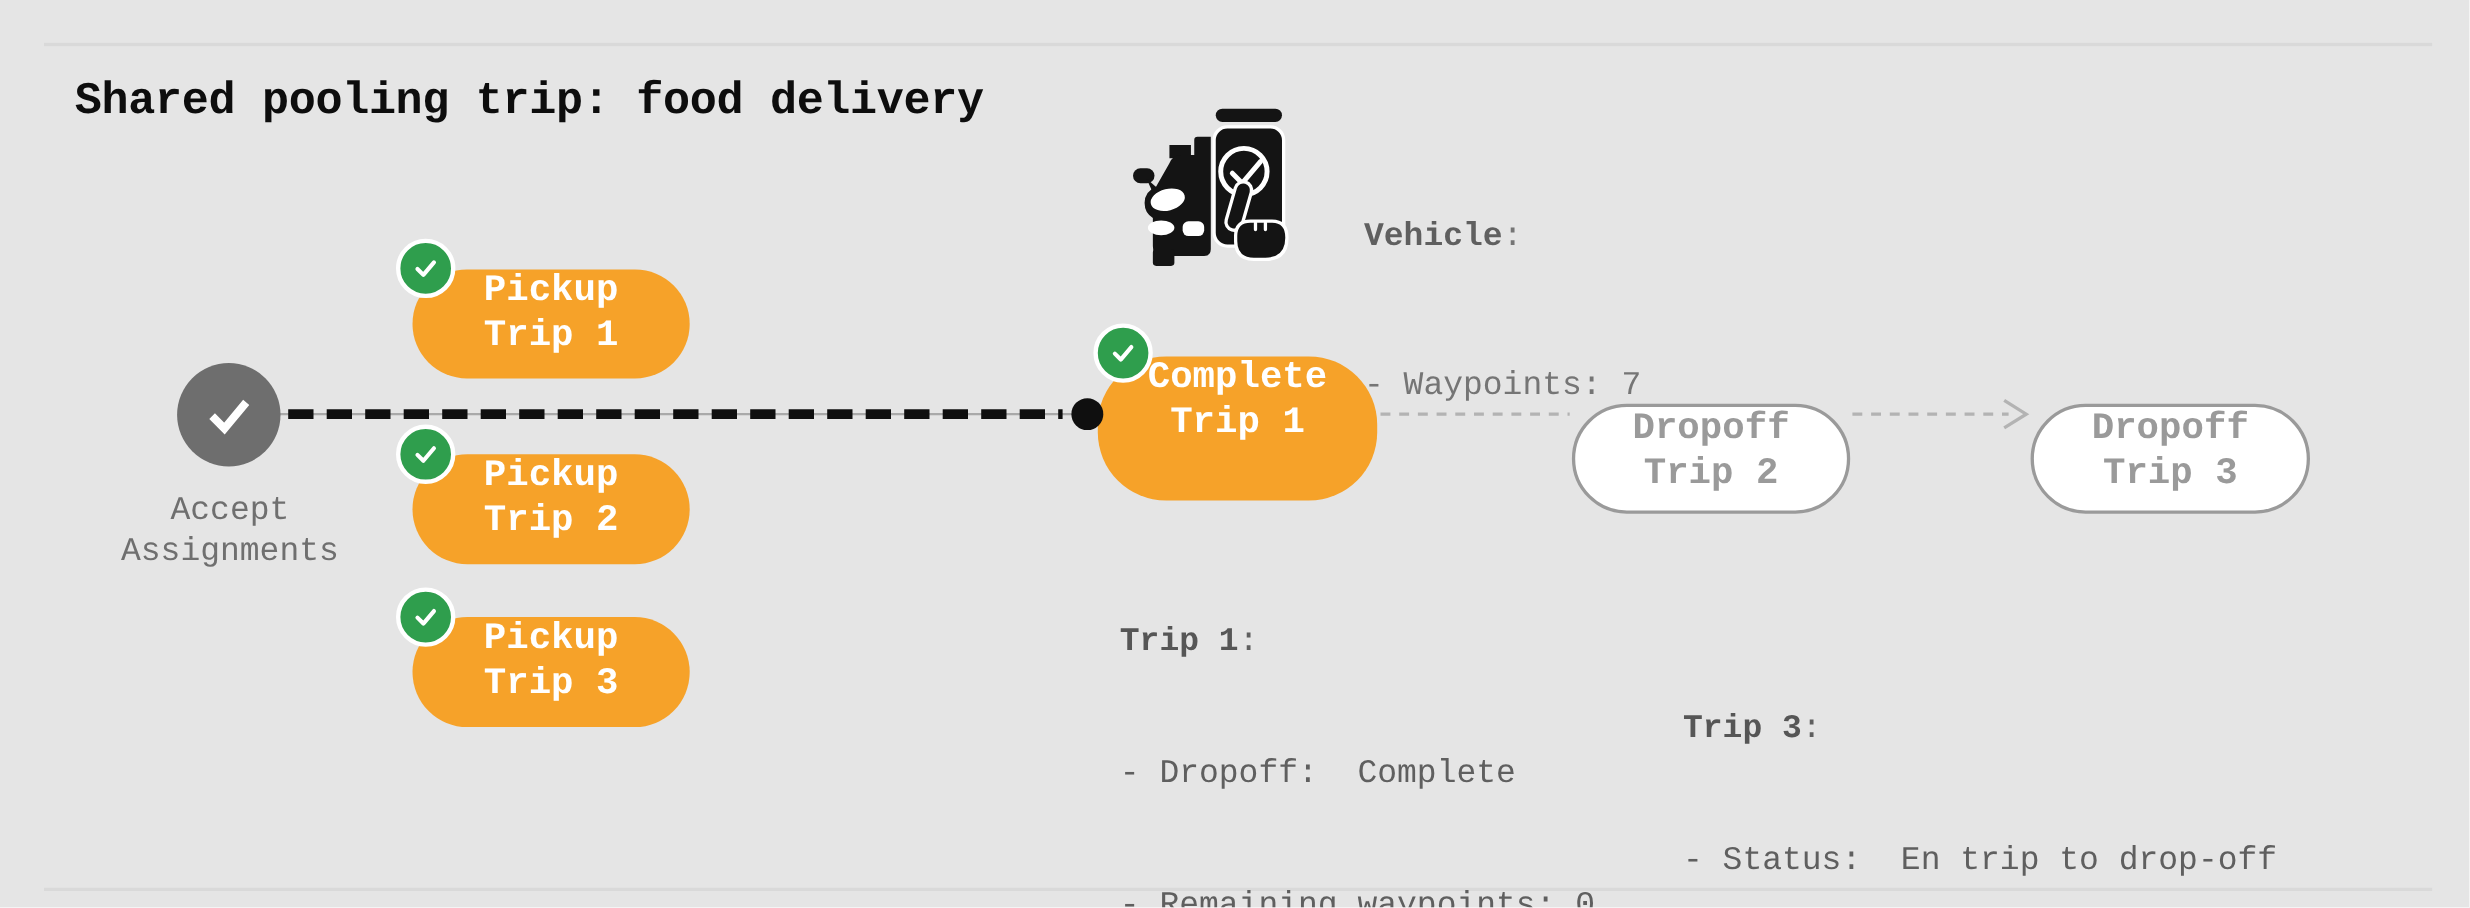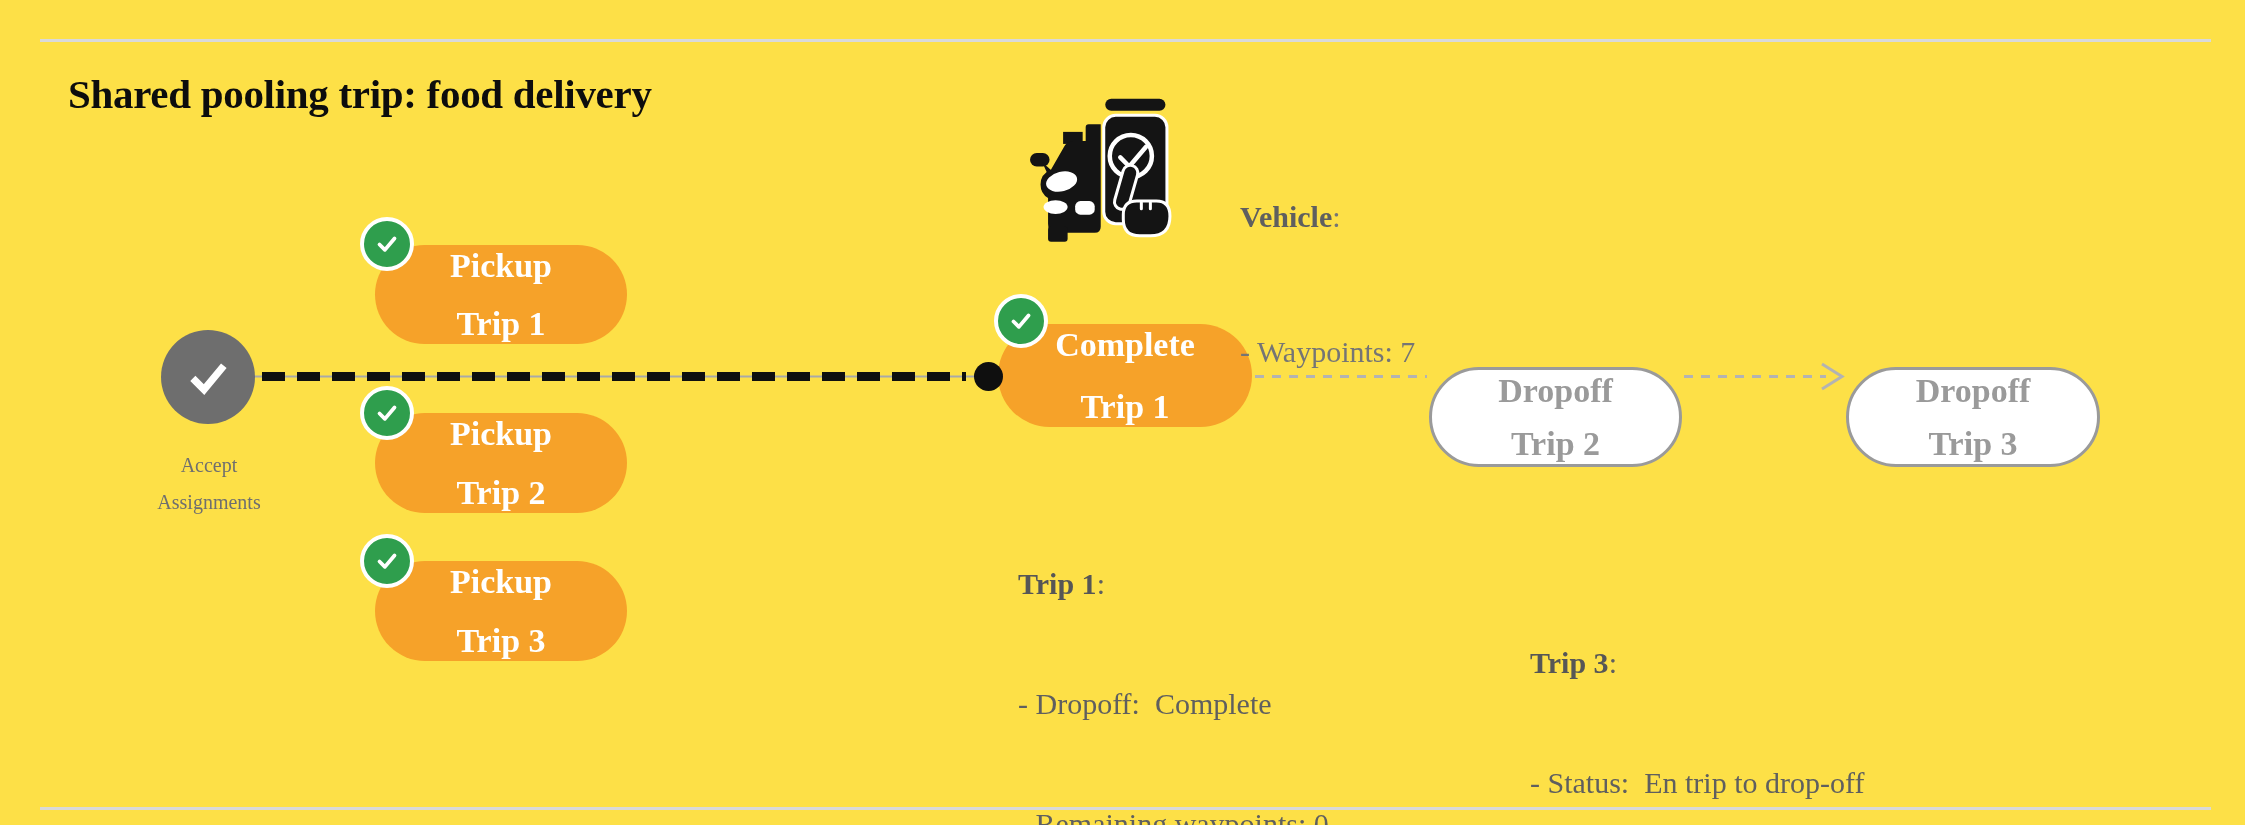--- a/index.html
+++ b/index.html
@@ -1,34 +1,34 @@
 <!DOCTYPE html>
 <html style="--orange: #f6a229; --green: #2f9e4d; --node-gray: #6e6e6e; --outline-gray: #9a9a9a; --connector-gray: #b3b3b3; --line-black: #0f0f0f; --text-gray: #757575; --text-gray-dark: #5f5f5f; --label-gray: #6f6f6f; --title-black: #0d0d0d; --hairline-gray: #d9d9d9;"><head>
 <meta charset="utf-8">
 <style>
   html,body{margin:0;padding:0;background:#fff;}
   .slide{
-    position:relative;width:2245px;height:825px;background:#fde047;overflow:hidden;
-    font-family:Liberation Serif, serif;
+    position:relative;width:2245px;height:825px;background:#e5e5e5;overflow:hidden;
+    font-family:Liberation Mono, monospace;
   }
   .hairline{position:absolute;left:40px;width:2171px;height:3px;background:var(--hairline-gray,#d9d9d9);}
   .hairline.top{top:39px;}
   .hairline.bottom{top:807px;}
   .title{
     position:absolute;left:68px;top:70px;margin:0;
     font-size:41px;font-weight:700;color:var(--title-black,#0d0d0d);letter-spacing:-0.3px;
   }
   .connectors{position:absolute;left:0;top:0;z-index:0;}
   .dash-black{stroke:var(--line-black,#0f0f0f);}
   .thin-gray{stroke:#a9a9a9;}
   .dash-gray{stroke:var(--connector-gray,#b3b3b3);}
 
   .pill{
     position:absolute;z-index:1;border-radius:62px;box-sizing:border-box;
-    display:flex;flex-direction:column;align-items:center;justify-content:space-between;
+    display:flex;flex-direction:column;align-items:center;justify-content:flex-start;
     font-weight:700;font-size:34px;line-height:41px;text-align:center;
   }
   .pill.orange{background:var(--orange,#f6a229);color:#fff;}
   .pill.outline{background:#fff;border:3px solid var(--outline-gray,#9a9a9a);color:var(--outline-gray,#9a9a9a);margin-top:40px;}
   .pill span{display:block;}
 
   .badge{
     position:absolute;z-index:2;width:46px;height:46px;border-radius:50%;
     background:var(--green,#2f9e4d);border:4px solid #fff;
     display:flex;align-items:center;justify-content:center;
@@ -36,21 +36,21 @@
   .badge svg{width:30px;height:30px;}
 
   .start-node{
     position:absolute;left:161px;top:330px;width:94px;height:94px;z-index:1;
     border-radius:50%;background:var(--node-gray,#6e6e6e);
     display:flex;align-items:center;justify-content:center;
   }
   .start-node svg{width:62px;height:62px;}
   .start-label{
     position:absolute;left:83px;top:447px;width:252px;text-align:center;
-    font-size:20px;line-height:37px;color:var(--label-gray,#6f6f6f);
+    font-size:30px;line-height:37px;color:var(--label-gray,#6f6f6f);
   }
 
   .line-dot{
     position:absolute;left:974px;top:362px;width:29px;height:29px;z-index:3;
     border-radius:50%;background:var(--line-black,#0f0f0f);
   }
 
   .vehicle-icon{position:absolute;left:1030px;top:94px;z-index:1;}
   .vehicle-text{
     position:absolute;left:1240px;top:104px;z-index:1;
@@ -100,21 +100,21 @@
   </div>
   <div class="pill orange" style="left:375px;top:413px;width:252px;height:100px;">
     <span>Pickup</span>
     <span>Trip 2</span>
   </div>
   <div class="pill orange" style="left:375px;top:561px;width:252px;height:100px;">
     <span>Pickup</span>
     <span>Trip 3</span>
   </div>
 
-  <div class="pill orange" style="left:998px;top:324px;width:254px;height:103px;">
+  <div class="pill orange" style="left:998px;top:324px;width:254px;height:131px;">
     <span>Complete</span>
     <span>Trip 1</span>
   </div>
 
   <div class="pill outline" style="left:1429px;top:327px;width:253px;height:100px;">
     <span>Dropoff</span>
     <span>Trip 2</span>
   </div>
   <div class="pill outline" style="left:1846px;top:327px;width:254px;height:100px;">
     <span>Dropoff</span>

